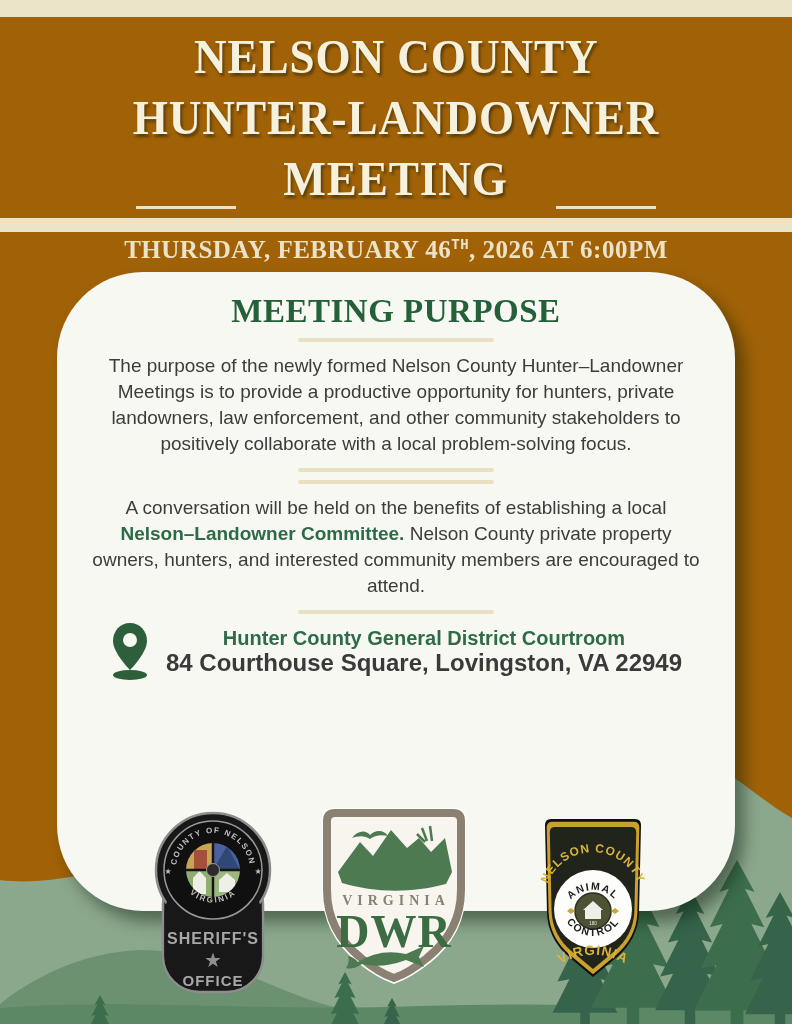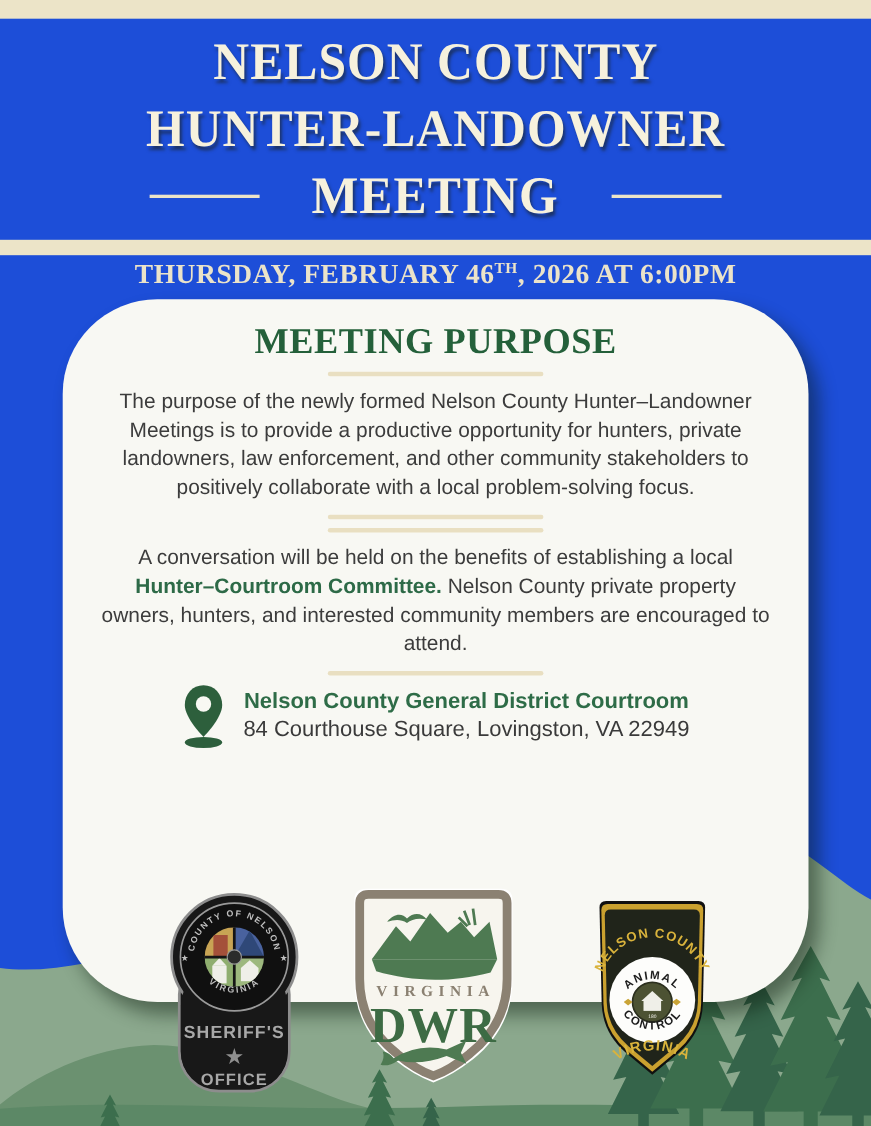--- a/index.html
+++ b/index.html
@@ -1,47 +1,47 @@
 <!DOCTYPE html>
 <html><head>
 <meta charset="utf-8">
 <style>
   html,body{margin:0;padding:0;background:#ece4c8;}
-  .poster{position:relative;width:792px;height:1024px;background:#1d4ed8;overflow:hidden;
+  .poster{position:relative;width:792px;height:1024px;background:#a16207;overflow:hidden;
           font-family:"Liberation Sans",sans-serif;}
   
   .strip{position:absolute;left:0;right:0;background:#ece4c8;}
   .strip-top{top:0;height:17px;}
   .strip-mid{top:218px;height:14px;}
   
   .title-block{position:absolute;top:17px;left:0;width:792px;height:201px;
                display:flex;flex-direction:column;justify-content:center;align-items:center;}
   .title-line{font-family:"Liberation Serif",serif;font-weight:700;font-size:48px;line-height:61px;
               color:#f6f1dd;letter-spacing:1px;text-shadow:2px 3px 3px rgba(25,30,15,.55);
               transform:scaleX(.94);white-space:nowrap;}
-  .title-row3{display:flex;align-items:center;gap:40px;}
+  .title-row3{display:flex;align-items:flex-end;gap:40px;}
   .title-rule{width:100px;height:3px;background:#ece4c8;}
   
   .date-banner{position:absolute;top:236px;left:0;width:792px;text-align:center;
                font-family:"Liberation Serif",serif;font-weight:700;font-size:25px;color:#ebe3c9;
                letter-spacing:.5px;}
-  .date-banner sup{font-size:14px;vertical-align:9px;}
+  .date-banner sup{font-size:14px;vertical-align:9px;font-family:Liberation Mono, monospace;}
   
   .card{position:absolute;left:57px;top:272px;width:678px;height:639px;background:#f8f8f3;
         border-radius:86px;box-shadow:9px 11px 16px rgba(8,24,12,.45);overflow:hidden;
         text-align:center;}
   .card-heading{margin-top:21px;font-family:"Liberation Serif",serif;font-weight:700;
                 font-size:33px;line-height:37px;color:#24603a;letter-spacing:.5px;}
   .divider{width:196px;height:4px;border-radius:2px;background:#e9dfc1;margin:8px auto;}
   .card p{width:612px;margin:11px auto;font-size:19px;line-height:26px;color:#3c3c3c;}
   .green-bold{color:#2d6a47;font-weight:700;}
   .location-row{margin-top:3px;display:flex;align-items:center;justify-content:center;gap:16px;}
   .loc-text{text-align:center;}
   .loc-venue{font-size:20px;line-height:24px;font-weight:700;color:#2e6c47;}
-  .loc-address{font-size:20px;line-height:26px;color:#3a3a3a;}
+  .loc-address{font-size:24px;line-height:26px;color:#3a3a3a;font-weight:bold;}
   
   .landscape{position:absolute;left:0;top:754px;width:792px;height:270px;}
   .logo{position:absolute;}
   .logo-sheriff{left:152px;top:810px;width:122px;height:186px;}
   .logo-dwr{left:318px;top:806px;width:152px;height:180px;}
   .logo-animal{left:532px;top:817px;width:122px;height:170px;}
   .svgtext{font-family:"Liberation Sans",sans-serif;}
   .svgserif{font-family:"Liberation Serif",serif;}
 </style>
 </head>
@@ -83,30 +83,30 @@
       <use href="#pine" fill="#35644a" transform="translate(780,138) scale(1.3)"></use>
     </g>
   </svg>
 
   <div class="card">
     <div class="card-heading">MEETING PURPOSE</div>
     <div class="divider"></div>
     <p>The purpose of the newly formed Nelson County Hunter–Landowner Meetings is to provide a productive opportunity for hunters, private landowners, law enforcement, and other community stakeholders to positively collaborate with a local problem-solving focus.</p>
     <div class="divider"></div>
     <div class="divider"></div>
-    <p><span>A conversation will be held on the benefits of establishing a local </span><span class="green-bold">Hunter–Courtroom Committee.</span><span> Nelson County private property owners, hunters, and interested community members are encouraged to attend.</span></p>
+    <p><span>A conversation will be held on the benefits of establishing a local </span><span class="green-bold">Nelson–Landowner Committee.</span><span> Nelson County private property owners, hunters, and interested community members are encouraged to attend.</span></p>
     <div class="divider"></div>
     <div class="location-row">
       <svg width="40" height="58" viewBox="0 0 40 58" aria-hidden="true">
         <ellipse cx="20" cy="53" rx="17" ry="5" fill="#2d5f3c"></ellipse>
         <path d="M20 1 C10 1 3 9 3 19 C3 31 20 48 20 48 C20 48 37 31 37 19 C37 9 30 1 20 1 Z" fill="#2d5f3c"></path>
         <circle cx="20" cy="18" r="7" fill="#f8f8f3"></circle>
       </svg>
       <div class="loc-text">
-        <div class="loc-venue">Nelson County General District Courtroom</div>
+        <div class="loc-venue">Hunter County General District Courtroom</div>
         <div class="loc-address">84 Courthouse Square, Lovingston, VA 22949</div>
       </div>
     </div>
   </div>
 
   <svg class="logo logo-sheriff" viewBox="0 0 120 186" aria-hidden="true">
     <defs>
       <clipPath id="sealclip">
           <circle cx="60" cy="60" r="27"></circle>
         </clipPath>

